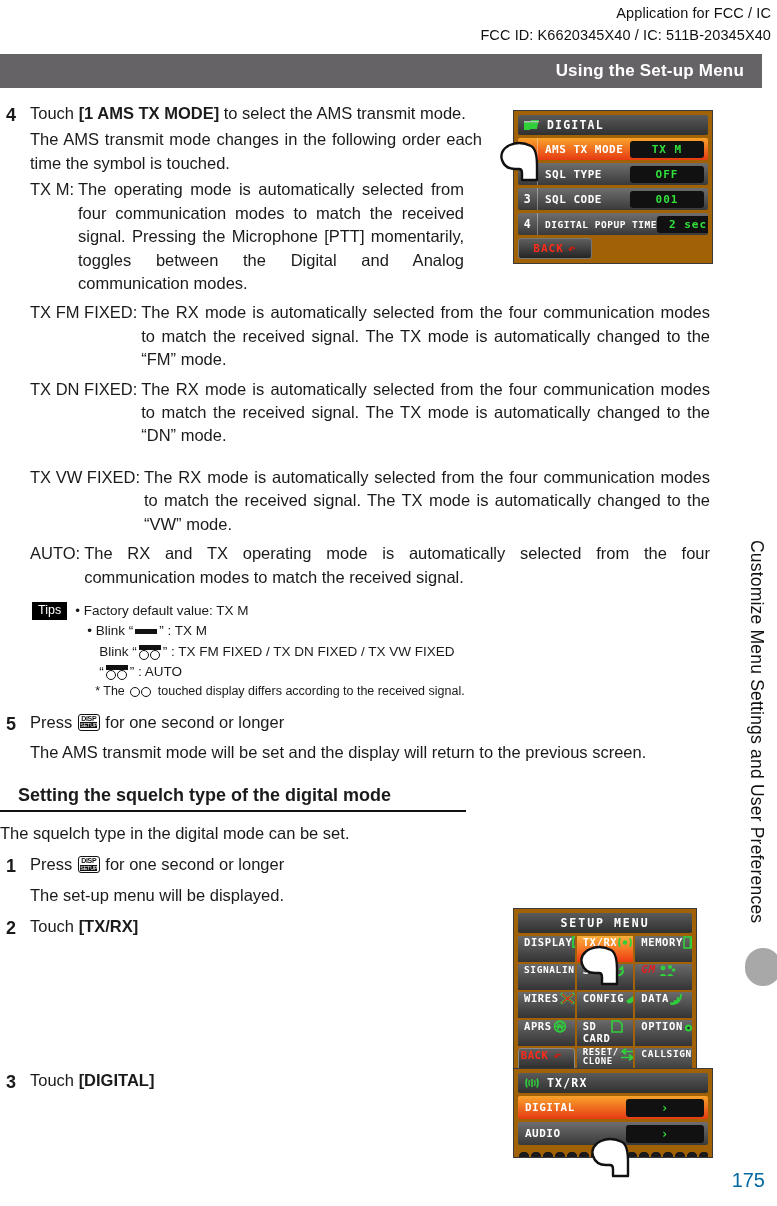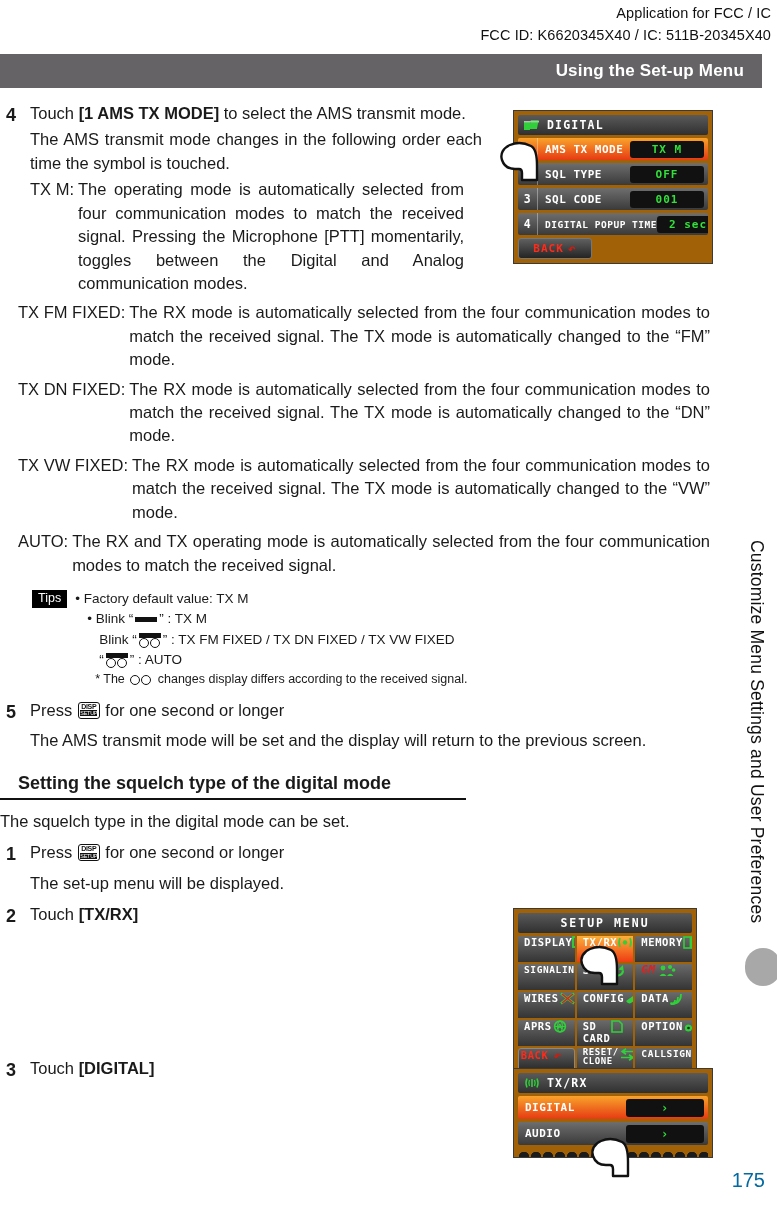--- a/index.html
+++ b/index.html
@@ -363,46 +363,46 @@
       <p class="para just narrow"><span>Touch </span><b class="bk">[1 AMS TX MODE]</b><span> to select the AMS transmit mode.</span></p>
       <p class="para just narrow" style="margin-top:3px">The AMS transmit mode changes in the following order each time the symbol is touched.</p>
 
       <div class="defrow" style="margin-top:3px">
         <div class="defterm" style="padding-left:0">TX M:</div>
         <div class="defbody" style="width:390px;flex:0 0 390px;padding-left:4px">The operating mode is automatically selected from four communication modes to match the received signal. Pressing the Microphone [PTT] momentarily, toggles between the Digital and Analog communication modes.</div>
       </div>
     </div>
   </div>
 
-  <div style="padding-left:18px;width:710px;margin-top:6px">
+  <div style="padding-left:30px;width:710px;margin-top:6px">
     <div class="defrow">
       <div class="defterm" style="padding-left:0">TX FM FIXED:</div>
       <div class="defbody" style="padding-left:4px">The RX mode is automatically selected from the four communication modes to match the received signal. The TX mode is automatically changed to the “FM” mode.</div>
     </div>
     <div class="defrow" style="margin-top:6px">
       <div class="defterm" style="padding-left:0">TX DN FIXED:</div>
       <div class="defbody" style="padding-left:4px">The RX mode is automatically selected from the four communication modes to match the received signal. The TX mode is automatically changed to the “DN” mode.</div>
     </div>
-    <div class="defrow" style="margin-top:6px">
+    <div class="defrow" style="margin-top:18px">
       <div class="defterm" style="padding-left:0">TX VW FIXED:</div>
       <div class="defbody" style="padding-left:4px">The RX mode is automatically selected from the four communication modes to match the received signal. The TX mode is automatically changed to the “VW” mode.</div>
     </div>
     <div class="defrow" style="margin-top:6px">
       <div class="defterm" style="padding-left:0">AUTO:</div>
       <div class="defbody" style="padding-left:4px">The RX and TX operating mode is automatically selected from the four communication modes to match the received signal.</div>
     </div>
   </div>
 
   <div class="tips-wrap" style="padding-left:32px">
     <span class="tips-badge">Tips</span><span class="tips-lines">
       <div class="ti1">• Factory default value: TX M</div>
       <div class="ti2"><span>• Blink “</span><span class="sym barOnly"><span class="bar"></span></span><span>” : TX M</span></div>
       <div class="ti3"><span>Blink “</span><span class="sym"><span class="bar"></span><span class="circ c1"></span><span class="circ c2"></span></span><span>” : TX FM FIXED / TX DN FIXED / TX VW FIXED</span></div>
       <div class="ti3"><span>“</span><span class="sym"><span class="bar"></span><span class="circ c1"></span><span class="circ c2"></span></span><span>” : AUTO</span></div>
-      <div class="ti4"><span>* The </span><span class="sym circOnly"><span class="circ c1"></span><span class="circ c2"></span></span><span> changes display differs according to the received signal.</span></div>
+      <div class="ti4"><span>* The </span><span class="sym circOnly"><span class="circ c1"></span><span class="circ c2"></span></span><span> touched display differs according to the received signal.</span></div>
     </span>
   </div>
 
   <div class="step" style="margin-top:10px">
     <div class="step-num">5</div>
     <div class="step-body">
       <p class="para"><span>Press </span><span class="dispkey"><span class="t">DISP</span><span class="b">SETUP</span></span><span> for one second or longer</span></p>
       <p class="para" style="margin-top:7px">The AMS transmit mode will be set and the display will return to the previous screen.</p>
     </div>
   </div>

